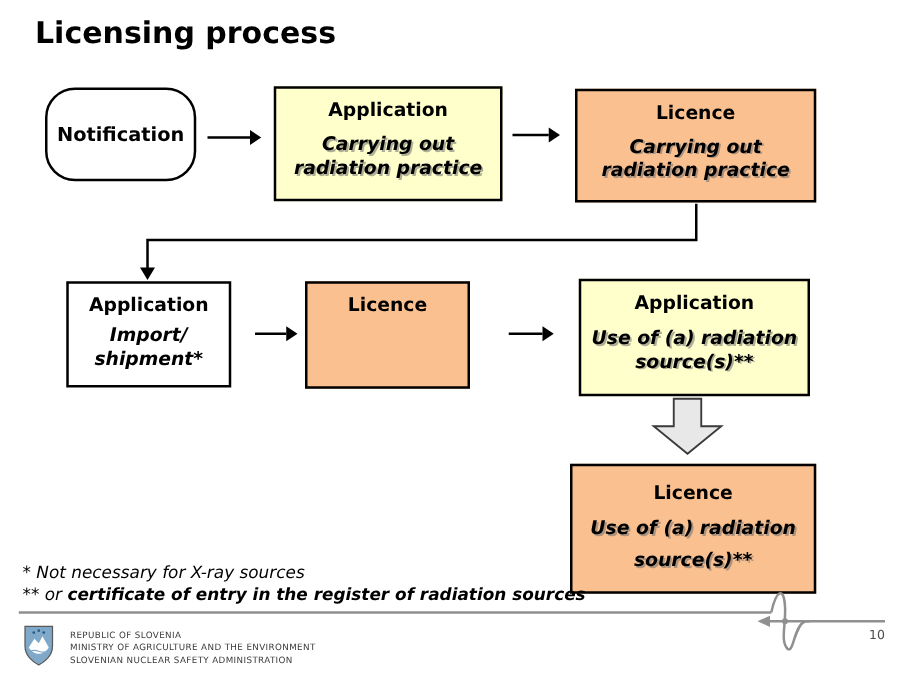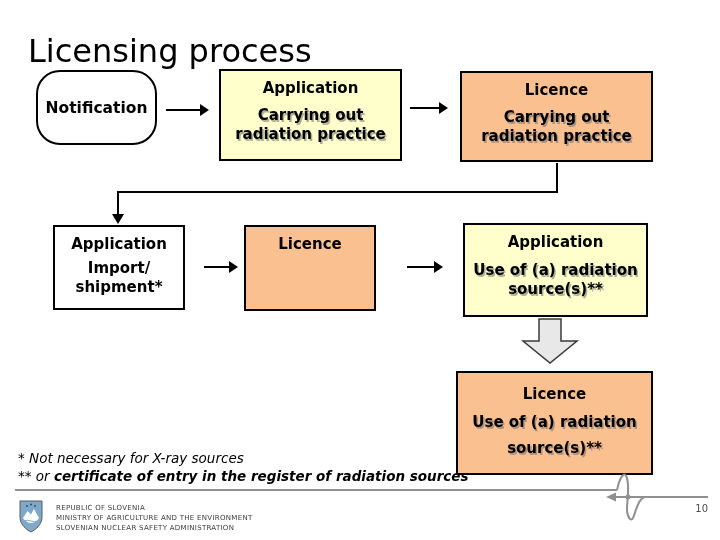--- a/index.html
+++ b/index.html
@@ -1,30 +1,30 @@
 <!DOCTYPE html>
 <html><head>
 <meta charset="utf-8">
 <style>
   html,body{margin:0;padding:0;background:#fff;}
   #slide{
     position:relative;width:720px;height:540px;background:#ffffff;overflow:hidden;
     font-family:"DejaVu Sans","Liberation Sans",sans-serif;color:#000;
   }
   
-  #slide-title{position:absolute;left:28px;top:32px;margin:0;font-size:32px;font-weight:normal;letter-spacing:0px;}
+  #slide-title{position:absolute;left:28px;top:12px;margin:0;font-size:24px;font-weight:bold;letter-spacing:0px;}
 
   
   .box{
     position:absolute;box-sizing:border-box;border:2px solid #000;background:#fff;
     display:flex;flex-direction:column;align-items:center;text-align:center;
     padding:8px 4px 6px;
   }
   .box-title{font-weight:bold;font-size:15px;line-height:1.2;}
-  .box-subtitle{font-weight:bold;font-size:15px;line-height:1.25;margin:auto 0;}
+  .box-subtitle{font-weight:bold;font-style:italic;font-size:15px;line-height:1.25;margin:auto 0;}
   .yellow{background:#FFFFCC;}
   .orange{background:#FAC090;}
   .yellow .box-subtitle,.orange .box-subtitle{text-shadow:1.5px 1.5px 0 rgba(110,110,110,0.55);}
 
   
   #notification{left:36px;top:70px;width:121px;height:75px;border-radius:24px;justify-content:center;}
   #notification .box-title{font-size:15.5px;}
   #box-app1{left:219px;top:69px;width:183px;height:92px;}
   #box-lic1{left:460px;top:71px;width:193px;height:91px;}
   #box-app2{left:53px;top:225px;width:132px;height:85px;}

